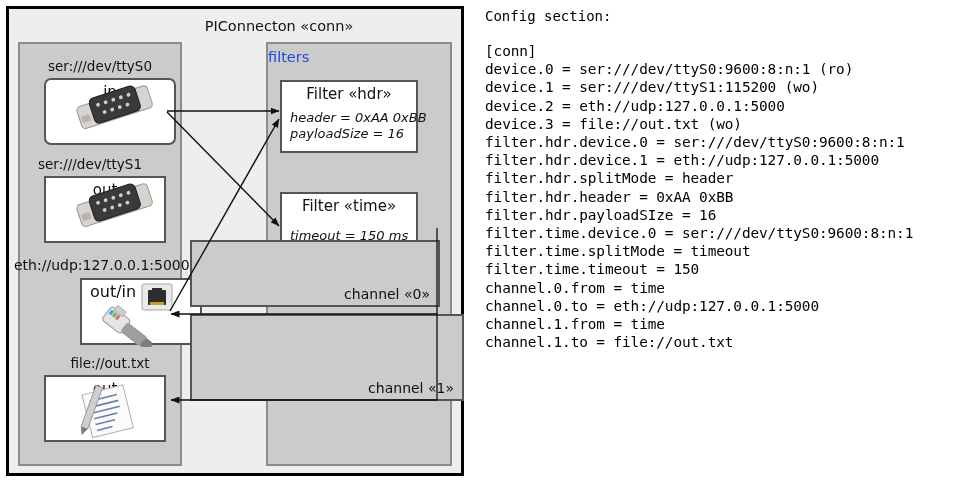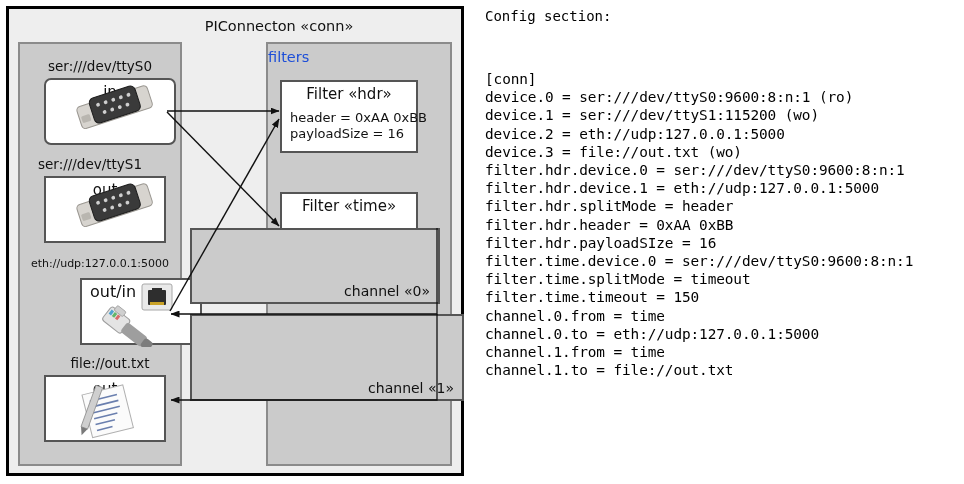--- a/index.html
+++ b/index.html
@@ -23,36 +23,36 @@
 
   
   .card{position:absolute;background:#ffffff;border:2px solid #555;
      box-sizing:border-box;}
   .card-title{position:absolute;width:100%;text-align:center;top:3px;
      font-size:15px;color:#111;}
   .card-title.left{text-align:left;left:8px;width:auto;top:2px;font-size:16px;}
   .card-caption{position:absolute;width:100%;text-align:center;
      font-size:13.5px;color:#111;}
   .filter-body{position:absolute;left:8px;font-size:13px;color:#111;
-     line-height:16px;white-space:pre;}
+     line-height:16px;white-space:pre;font-style:italic;}
 
   .chan-region{position:absolute;background:#cbcbcb;border:2px solid #555;
      box-sizing:border-box;}
   .chan-label{position:absolute;right:8px;bottom:3px;font-size:14px;color:#111;}
 
   svg.overlay{position:absolute;left:0;top:0;width:470px;height:484px;
      pointer-events:none;}
 
   
   #config{position:absolute;left:482px;top:0;width:482px;height:484px;}
   .config-head{position:absolute;left:3px;top:8px;font-size:14px;font-weight:normal;
      font-family:"DejaVu Sans Mono","Liberation Mono",monospace;color:#000;}
   .config-body{position:absolute;left:3px;top:42px;font-size:14.4px;
      font-family:"DejaVu Sans Mono","Liberation Mono",monospace;color:#000;
-     line-height:18.2px;white-space:pre;letter-spacing:-0.1px;margin-top:28px;}
+     line-height:18.2px;white-space:pre;letter-spacing:-0.1px;}
 </style>
 </head>
 <body>
 
 <div id="diagram">
 
   <div class="outer-frame">
     <div class="diagram-title">PIConnecton «conn»</div>
   </div>
 
@@ -101,21 +101,21 @@
           <circle cx="26" cy="19" r="1.9"></circle>
             <circle cx="34" cy="19" r="1.9"></circle>
           <circle cx="42" cy="19" r="1.9"></circle>
             <circle cx="50" cy="19" r="1.9"></circle>
         </g>
         <rect x="2" y="16" width="9" height="7" rx="1.5" fill="#b9b6b0"></rect>
       </g>
     </svg>
   </div>
 
-  <div class="card-caption" style="left:14px;top:257px;width:172px;font-size:11px;">eth://udp:127.0.0.1:5000</div>
+  <div class="card-caption" style="left:14px;top:257px;width:172px;font-size:14px;">eth://udp:127.0.0.1:5000</div>
   <div class="card" style="left:44px;top:278px;width:122px;height:67px;margin-left:36px;">
     <div class="card-title left">out/in</div>
     <svg width="122" height="67" viewBox="0 0 122 67" style="position:absolute;left:0;top:0;">
       <rect x="60" y="4" width="30" height="26" rx="2" fill="#e9e9e9" stroke="#a8a8a8" stroke-width="1"></rect>
       <rect x="66" y="10" width="18" height="15" rx="1" fill="#2e2e2e"></rect>
       <rect x="70" y="8" width="10" height="5" fill="#2e2e2e"></rect>
       <rect x="68" y="22" width="14" height="3" fill="#c9a227"></rect>
       <g transform="translate(30,26) rotate(38)">
         <rect x="0" y="0" width="24" height="17" rx="3" fill="#e4e4e4" stroke="#9d9d9d" stroke-width="1"></rect>
         <rect x="4" y="-4" width="11" height="6" rx="1.5" fill="#cfcfcf" stroke="#9d9d9d" stroke-width="0.8"></rect>
@@ -154,21 +154,21 @@
     <div class="card-title">Filter «hdr»</div>
     <div class="filter-body" style="top:28px;">header = 0xAA 0xBB
 payloadSize = 16</div>
   </div>
 
   <div class="card" style="left:280px;top:192px;width:138px;height:76px;">
     <div class="card-title">Filter «time»</div>
     <div class="filter-body" style="top:34px;">timeout = 150 ms</div>
   </div>
 
-  <div class="chan-region" style="left:190px;top:228px;width:250px;height:76px;">
+  <div class="chan-region" style="left:190px;top:240px;width:250px;height:67px;">
     <div class="chan-label">channel «0»</div>
   </div>
   <div class="chan-region" style="left:190px;top:314px;width:274px;height:87px;">
     <div class="chan-label">channel «1»</div>
   </div>
 
   <svg class="overlay">
     <defs>
       <marker id="arrowhead" markerWidth="9" markerHeight="7" refX="8.5" refY="3.5" orient="auto" markerUnits="userSpaceOnUse">
         <polygon points="0,0 9,3.5 0,7" fill="#111"></polygon>

